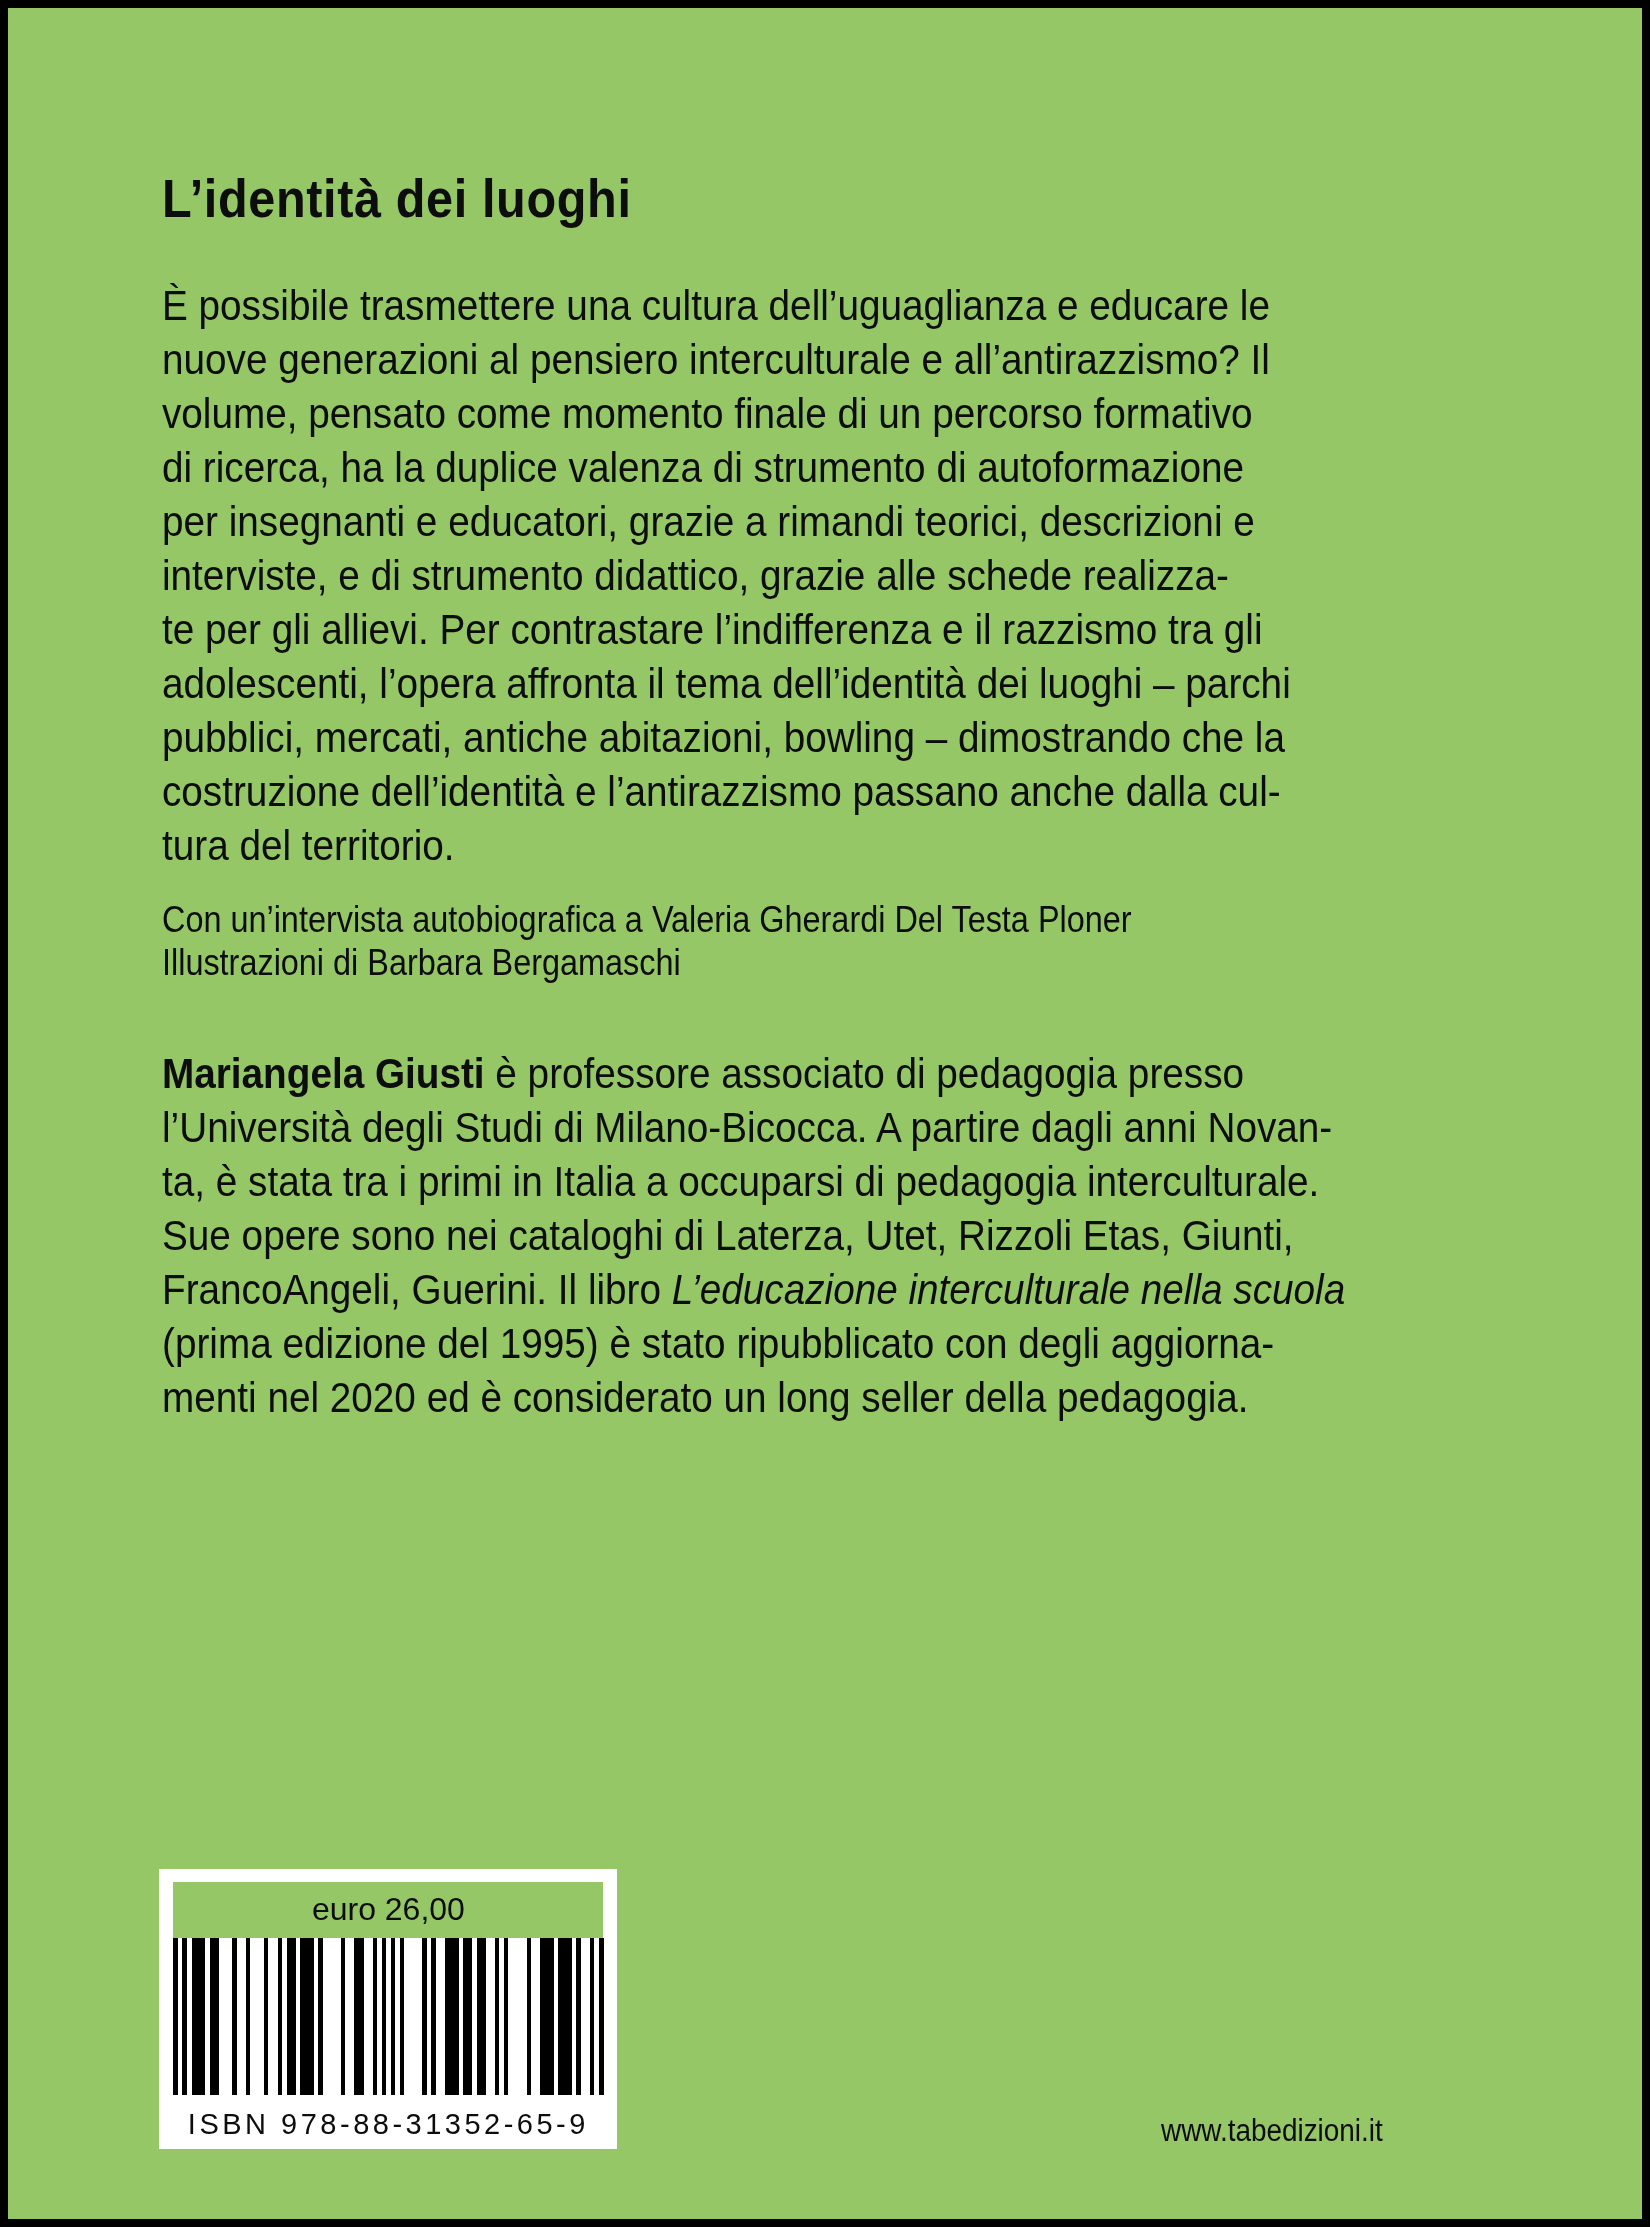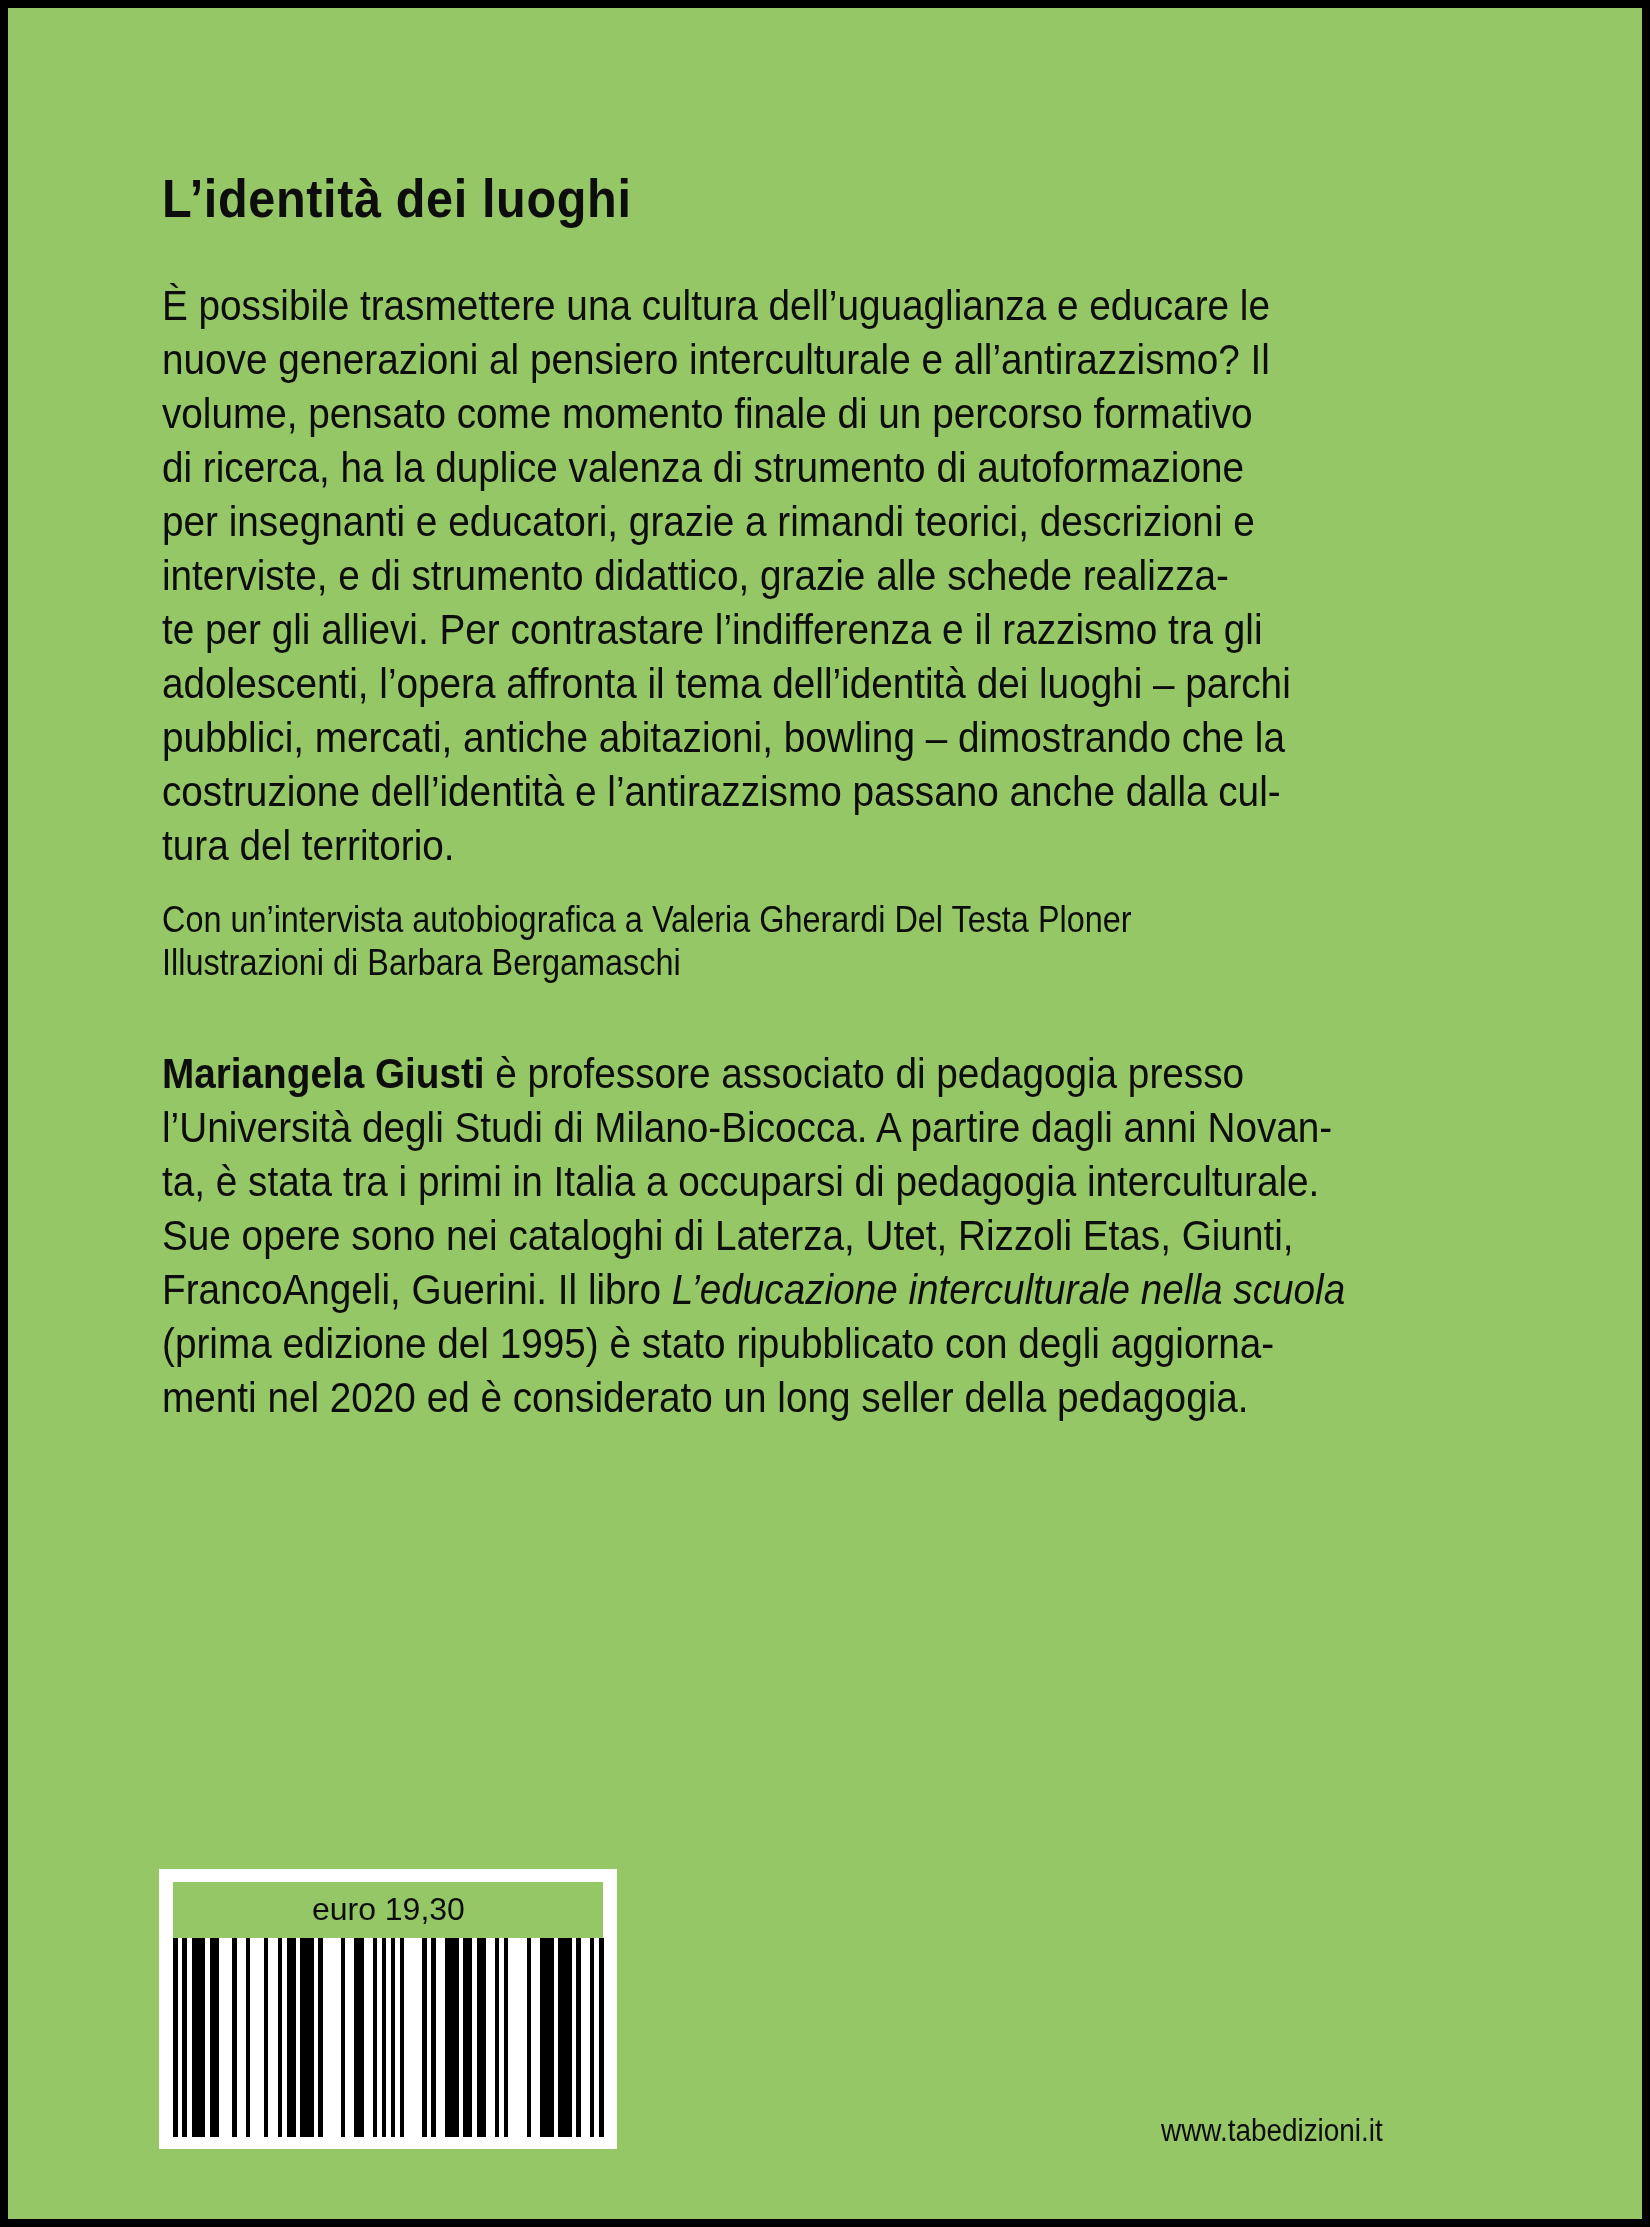--- a/index.html
+++ b/index.html
@@ -96,21 +96,21 @@
       <span class="author-name">Mariangela Giusti</span><span> è professore associato di pedagogia presso</span>
     </div>
     <div class="bind-list"><div class="line">l’Università degli Studi di Milano-Bicocca. A partire dagli anni Novan-</div><div class="line">ta, è stata tra i primi in Italia a occuparsi di pedagogia interculturale.</div><div class="line">Sue opere sono nei cataloghi di Laterza, Utet, Rizzoli Etas, Giunti,</div></div>
     <div class="line">
       <span>FrancoAngeli, Guerini. Il libro </span><span class="book-title">L’educazione interculturale nella scuola</span>
     </div>
     <div class="bind-list"><div class="line">(prima edizione del 1995) è stato ripubblicato con degli aggiorna-</div><div class="line">menti nel 2020 ed è considerato un long seller della pedagogia.</div></div>
   </div>
 
   <div class="barcode-box">
-    <div class="price-band">euro 19,30</div>
+    <div class="price-band">euro 26,00</div>
     <div class="bars" id="barcode-bars">
         <div class="bar" style="flex: 1 0 0px;"></div>
         <div class="space" style="flex: 1 0 0px;"></div>
         <div class="bar" style="flex: 1 0 0px;"></div>
         <div class="space" style="flex: 1 0 0px;"></div>
         <div class="bar" style="flex: 3 0 0px;"></div>
         <div class="space" style="flex: 1 0 0px;"></div>
         <div class="bar" style="flex: 2 0 0px;"></div>
         <div class="space" style="flex: 3 0 0px;"></div>
         <div class="bar" style="flex: 1 0 0px;"></div>
@@ -158,18 +158,19 @@
         <div class="bar" style="flex: 3 0 0px;"></div>
         <div class="space" style="flex: 1 0 0px;"></div>
         <div class="bar" style="flex: 3 0 0px;"></div>
         <div class="space" style="flex: 1 0 0px;"></div>
         <div class="bar" style="flex: 1 0 0px;"></div>
         <div class="space" style="flex: 2 0 0px;"></div>
         <div class="bar" style="flex: 1 0 0px;"></div>
         <div class="space" style="flex: 1 0 0px;"></div>
         <div class="bar" style="flex: 1 0 0px;"></div>
       </div>
+    <div class="isbn-row">ISBN 978-88-31352-65-9</div>
   </div>
 
   <div class="text-block website">www.tabedizioni.it</div>
 
 </div>
 
 
 </body></html>

